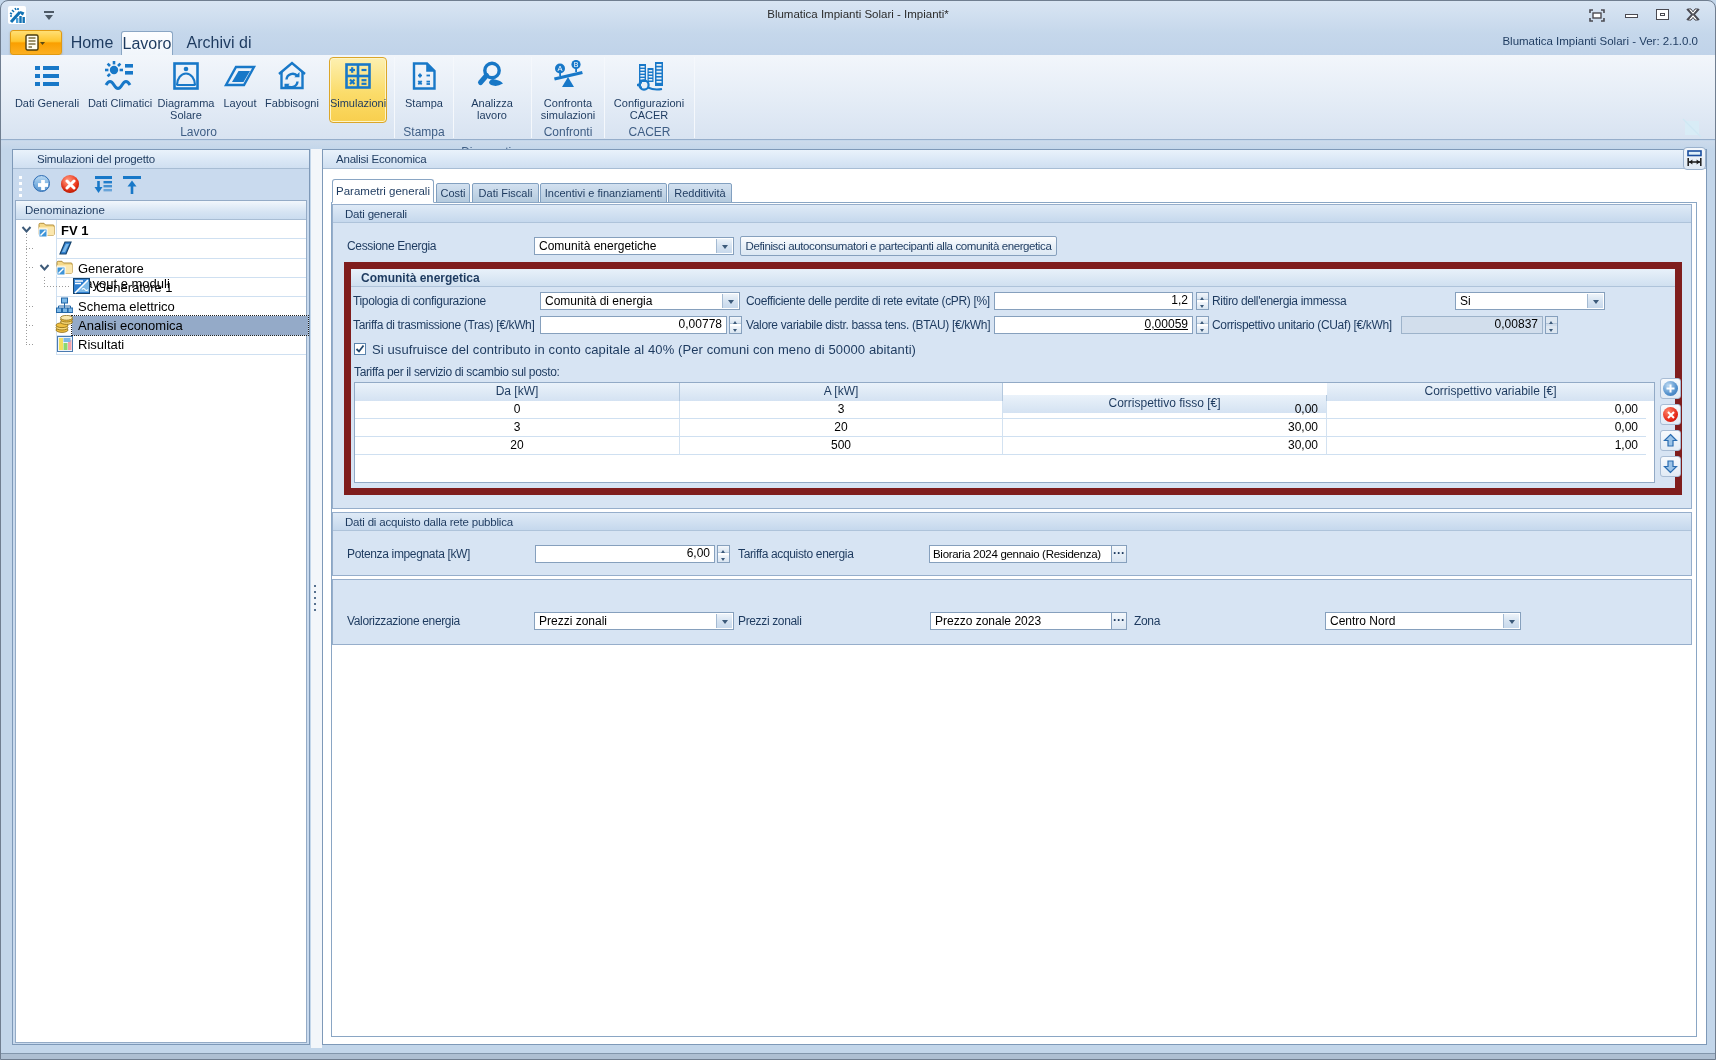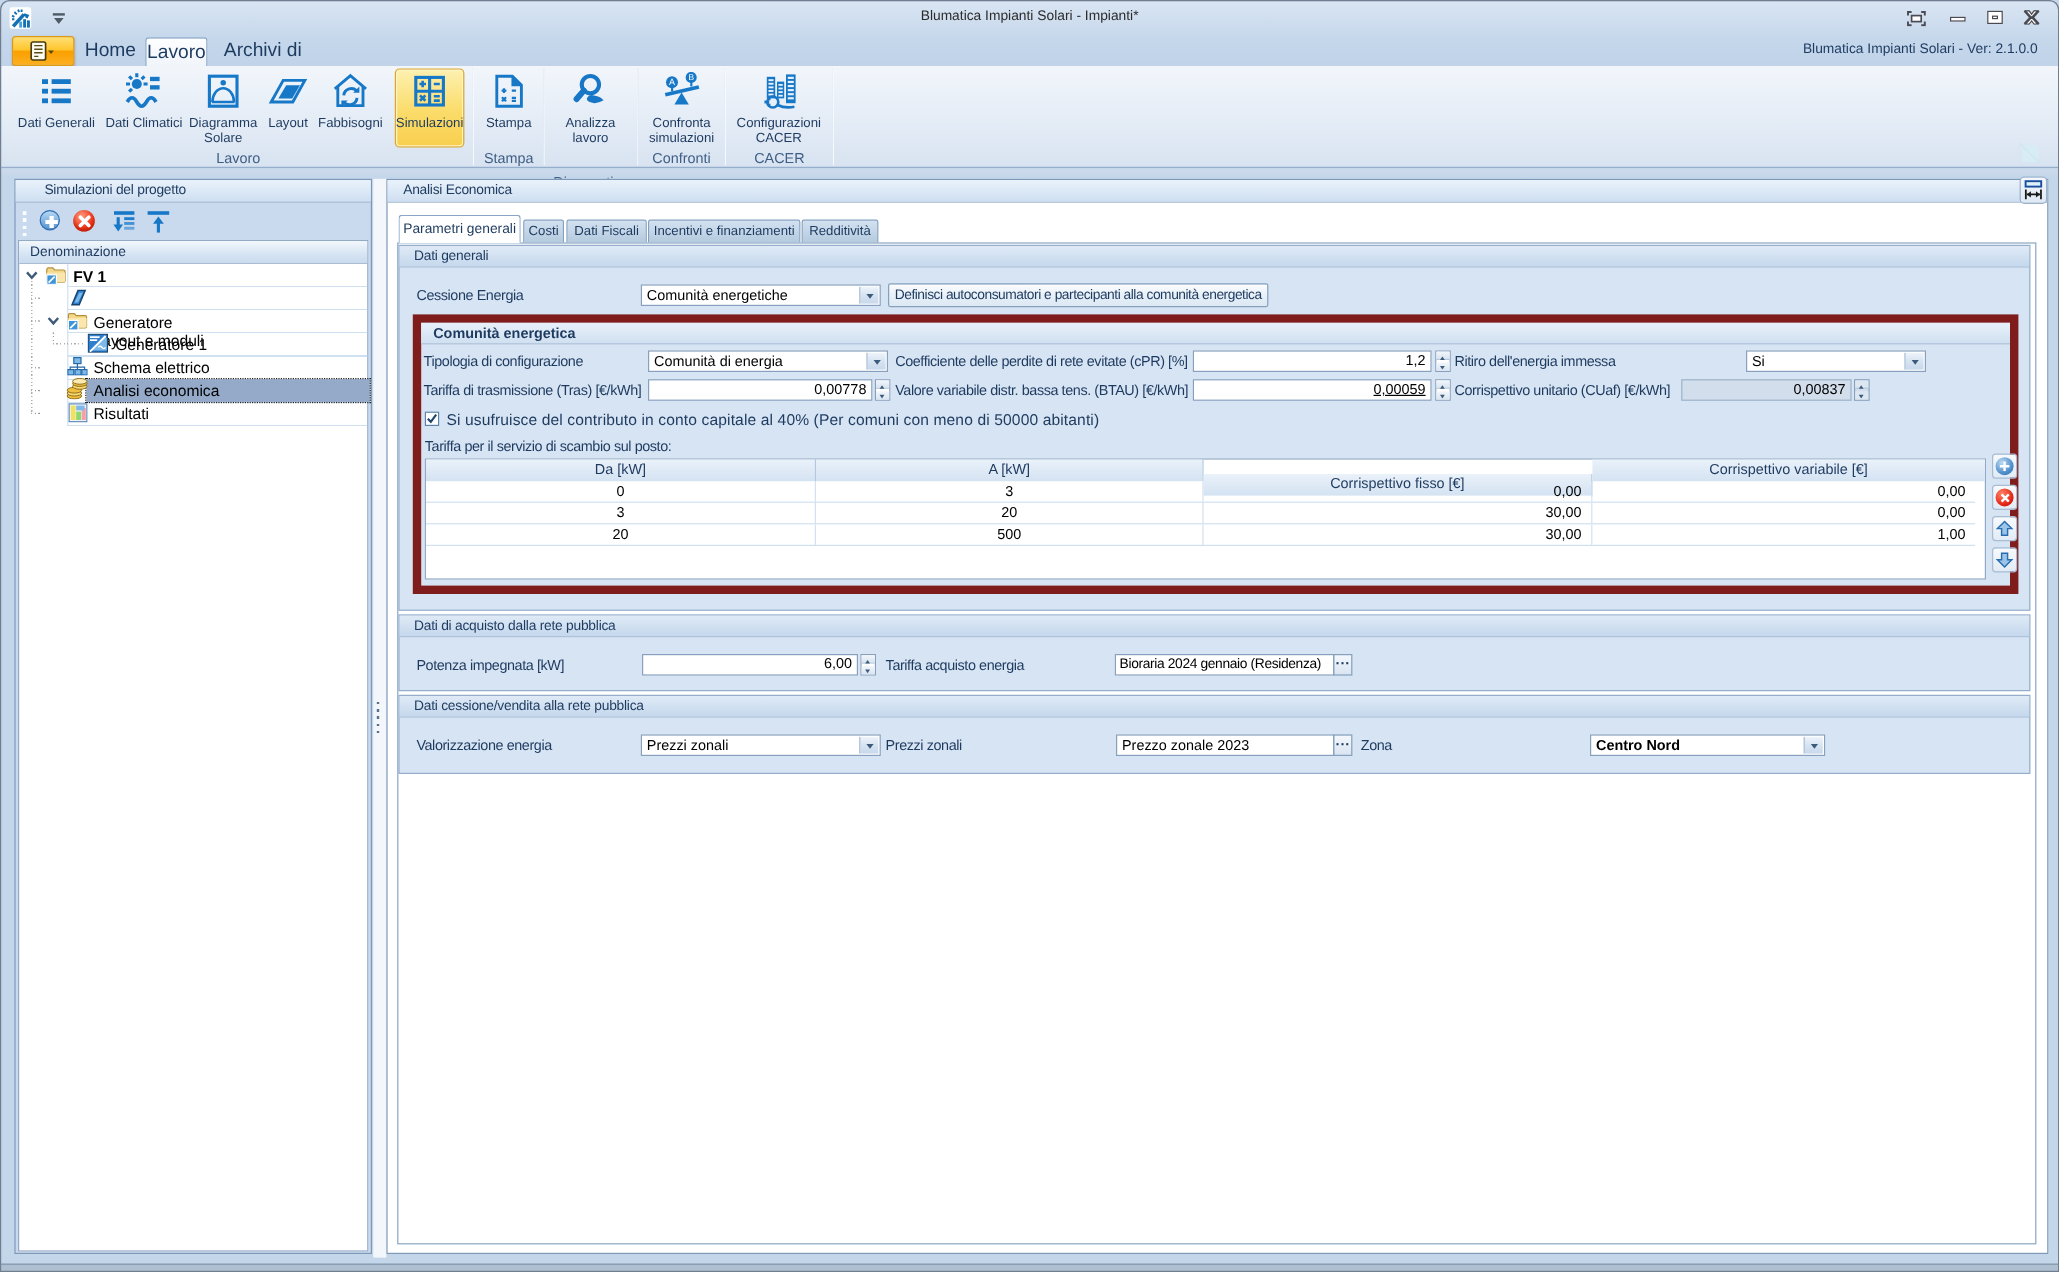--- a/index.html
+++ b/index.html
@@ -526,25 +526,24 @@
    <div class="spinner" style="left:384px;top:32px;height:18px;">
           <span class="spup"></span>
           <span class="spdn"></span>
         </div>
    <div class="lbl" style="left:405px;top:33px;">Tariffa acquisto energia</div>
    <div class="input" style="left:596px;top:32px;width:183px;height:18px;line-height:16px;padding-left:3px;font-size:11.5px;letter-spacing:-0.3px;white-space:nowrap;">Bioraria 2024 gennaio (Residenza)</div>
    <div class="ellip" style="left:778px;top:32px;height:18px;line-height:14px;">···</div>
   </div>
 
   <div class="section" style="left:0;top:376px;width:1360px;height:66px;">
-   <div class="secbar" style="padding-left:12px;">Dati cessione/vendita alla rete pubblica</div>
    <div class="lbl" style="left:14px;top:33px;">Valorizzazione energia</div>
    <div class="combo" style="left:201px;top:32px;width:200px;height:18px;line-height:16px;padding-left:4px;">Prezzi zonali<span class="ddbtn"></span></div>
    <div class="lbl" style="left:405px;top:33px;">Prezzi zonali</div>
    <div class="input" style="left:597px;top:32px;width:182px;height:18px;line-height:16px;padding-left:4px;">Prezzo zonale 2023</div>
    <div class="ellip" style="left:778px;top:32px;height:18px;line-height:14px;">···</div>
    <div class="lbl" style="left:801px;top:33px;">Zona</div>
-   <div class="combo" style="left:992px;top:32px;width:196px;height:18px;line-height:16px;padding-left:4px;font-weight:bold;">Centro Nord<span class="ddbtn"></span></div>
+   <div class="combo" style="left:992px;top:32px;width:196px;height:18px;line-height:16px;padding-left:4px;">Centro Nord<span class="ddbtn"></span></div>
   </div>
  </div>
 </div>
 
 <div class="abs" style="left:1px;top:1053px;width:1714px;height:6px;background:#aebfd2;border-top:1px solid #8296ab;"></div>
 
 </body></html>

